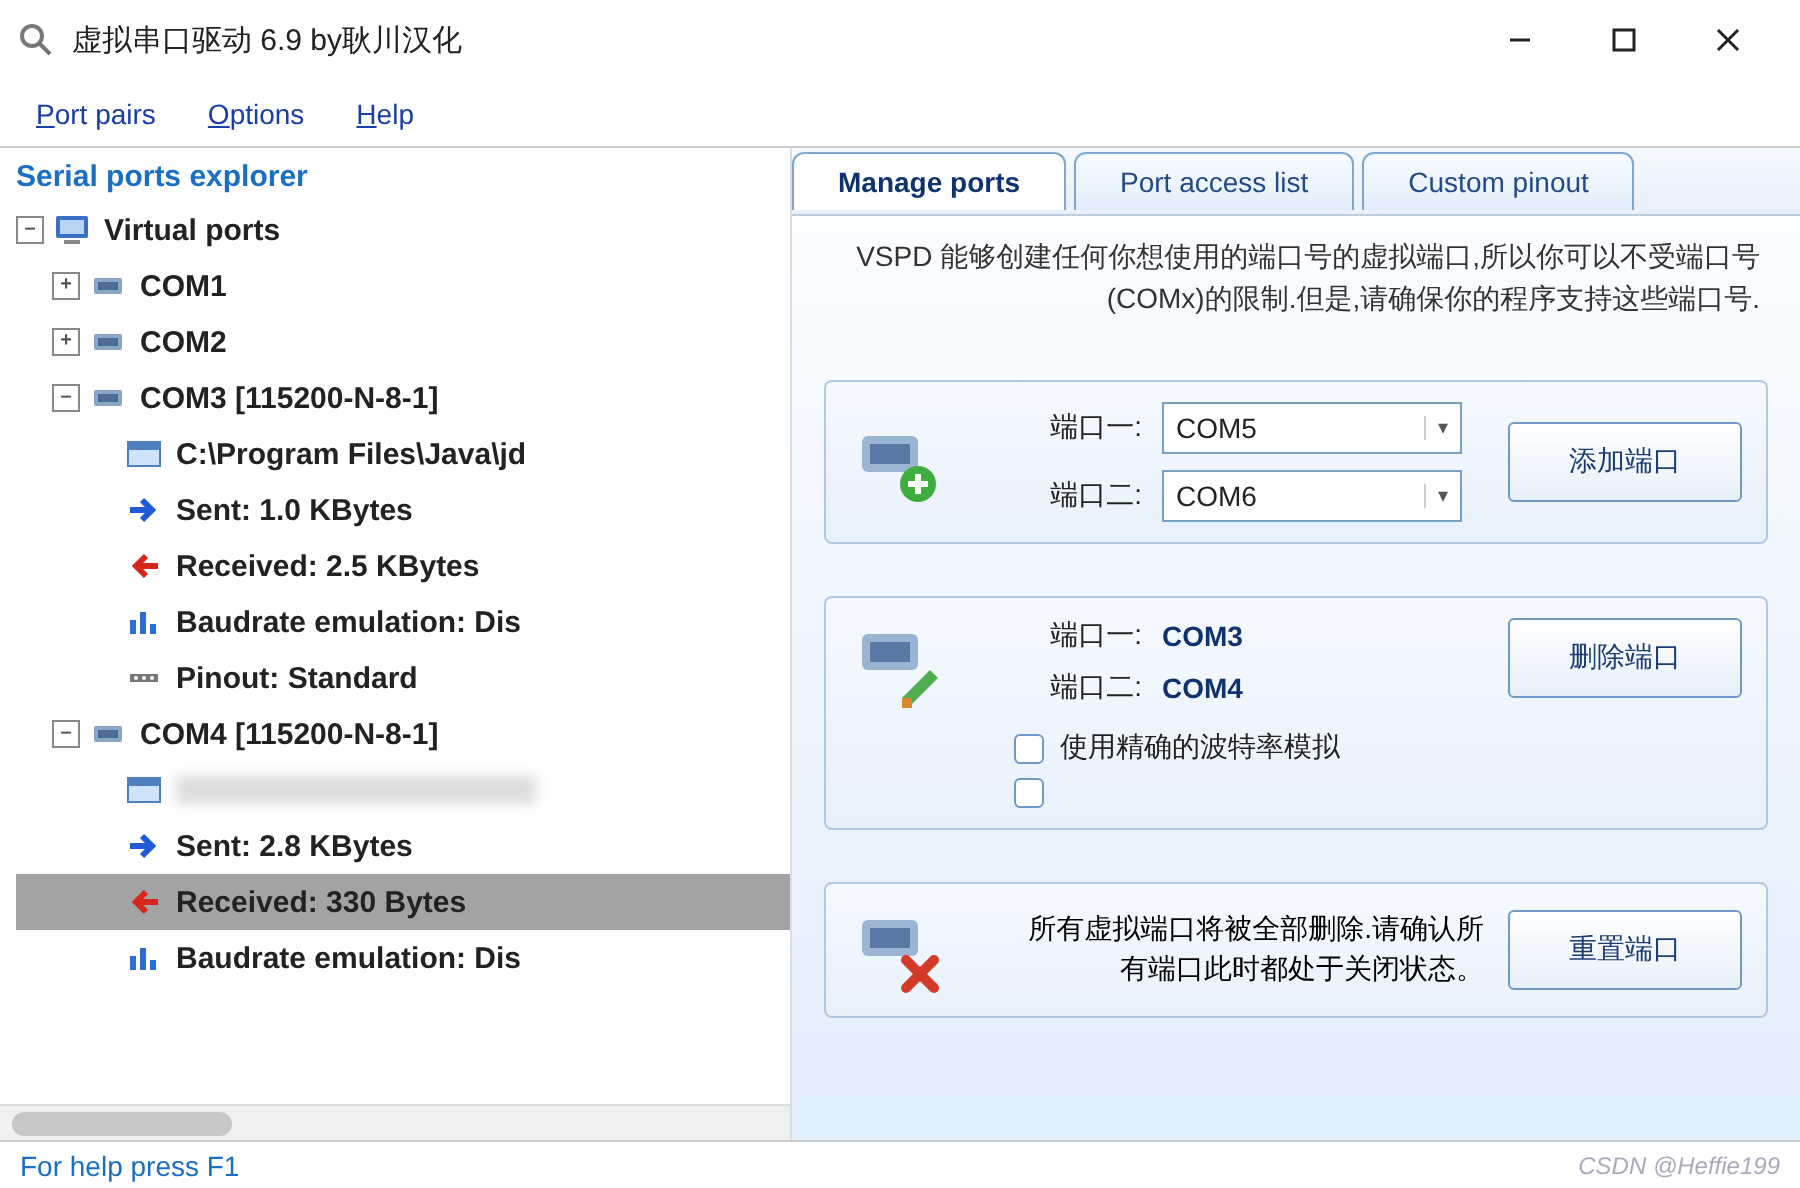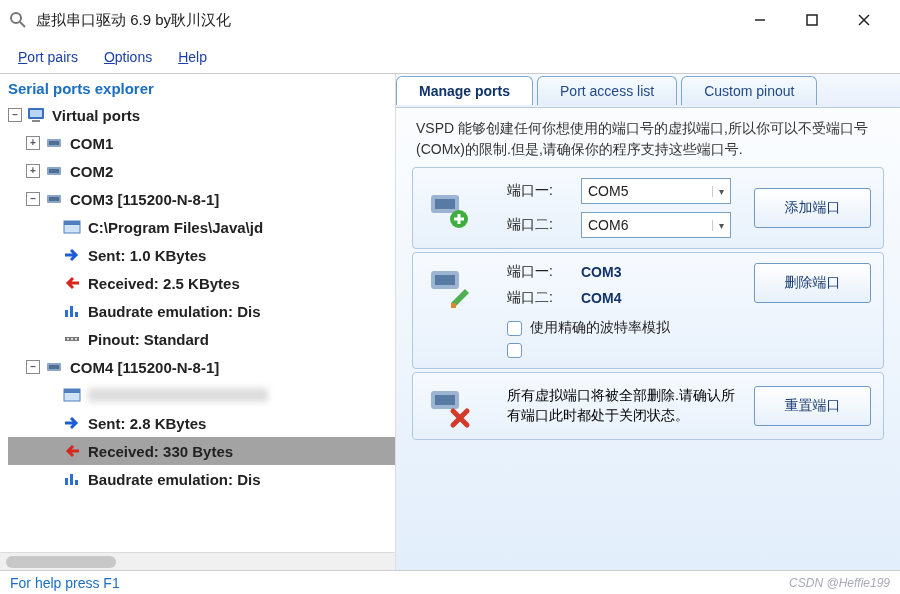--- a/index.html
+++ b/index.html
@@ -30,21 +30,21 @@
 .icon { width: 20px; height: 18px; display: inline-flex; align-items: center; justify-content: center; margin-right: 6px; }
 .hscroll { height: 18px; border-top: 1px solid #ddd; background: #f0f0f0; display: flex; align-items: center; }
 .thumb { height: 12px; width: 110px; background: #c8c8c8; border-radius: 6px; margin-left: 6px; }
 
 
 .right-panel { flex: 1; display: flex; flex-direction: column; background: linear-gradient(#fdfeff, #e2eefb); min-height: 0; }
 .tabs { display: flex; height: 34px; gap: 4px; align-items: center; background: linear-gradient(#f5f9ff, #e8f0fb); border-bottom: 1px solid #bcd; }
 .tab { padding: 6px 22px; border: 1px solid #7fa7cf; border-bottom: none; border-radius: 6px 6px 0 0; background: linear-gradient(#f6fbff,#e4eef9); color: #244a87; cursor: default; }
 .tab.active { font-weight: bold; color: #11336b; background: #fff; }
 
-.content { flex: 1; overflow: hidden; padding: 10px 16px 8px 16px; display: flex; flex-direction: column; gap: 3px; }
+.content { flex: 1; overflow: hidden; padding: 10px 16px 8px 16px; display: flex; flex-direction: column; gap: 26px; text-align: right; }
 .desc { color: #333; font-size: 14px; line-height: 1.5; padding: 0 4px 4px 4px; }
 
 .section { border: 1px solid #b0c8e2; border-radius: 4px; background: linear-gradient(#f6faff,#e8f1fb); padding: 10px 12px; display: flex; align-items: center; gap: 12px; }
 .sec-icon { width: 46px; height: 46px; flex-shrink: 0; }
 .fields { flex: 1; display: flex; flex-direction: column; gap: 8px; margin-left: 24px; }
 .row { display: flex; align-items: center; gap: 10px; }
 .lbl { width: 64px; color: #222; }
 .combo { width: 150px; height: 26px; border: 1px solid #7a9fc8; background: #fff; display: flex; align-items: center; padding: 0 6px; justify-content: space-between; color: #222; }
 .combo .arrow { font-size: 10px; color: #555; border-left: 1px solid #ccc; padding-left: 6px; }
 .val { font-weight: bold; color: #11336b; }

